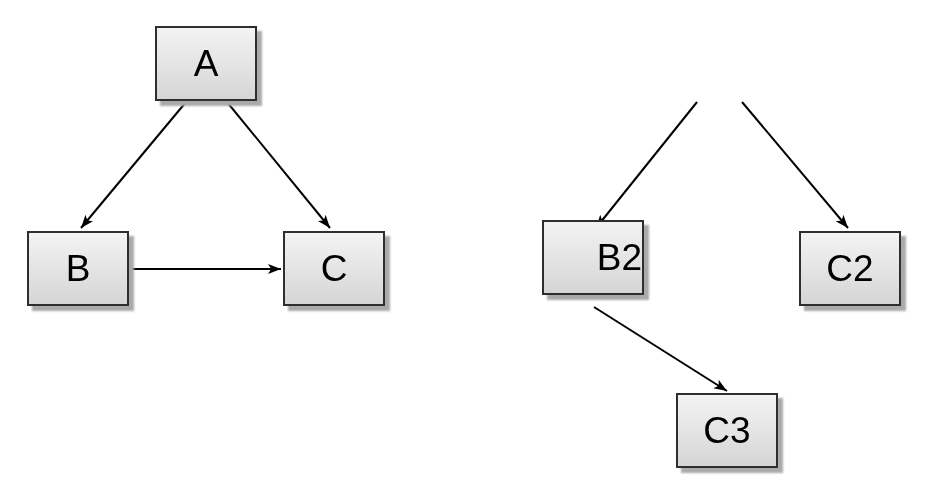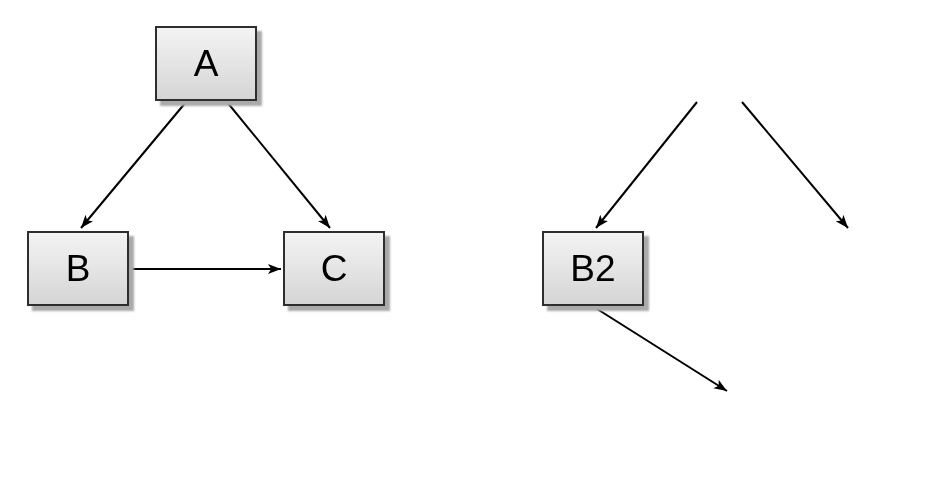--- a/index.html
+++ b/index.html
@@ -66,17 +66,23 @@
   <div class="node" style="left:155px; top:26px;">
     <span class="node-label">A</span>
   </div>
   <div class="node" style="left:27px; top:231px;">
     <span class="node-label">B</span>
   </div>
   <div class="node" style="left:283px; top:231px;">
     <span class="node-label">C</span>
   </div>
 
-  <div class="node" style="left:542px; top:231px;">
+  <div class="node" style="left:542px; top:220px;justify-content:flex-end;">
     <span class="node-label">B2</span>
+  </div>
+  <div class="node" style="left:799px; top:231px;">
+    <span class="node-label">C2</span>
+  </div>
+  <div class="node" style="left:676px; top:393px;">
+    <span class="node-label">C3</span>
   </div>
 
 </div>
 
 </body></html>

